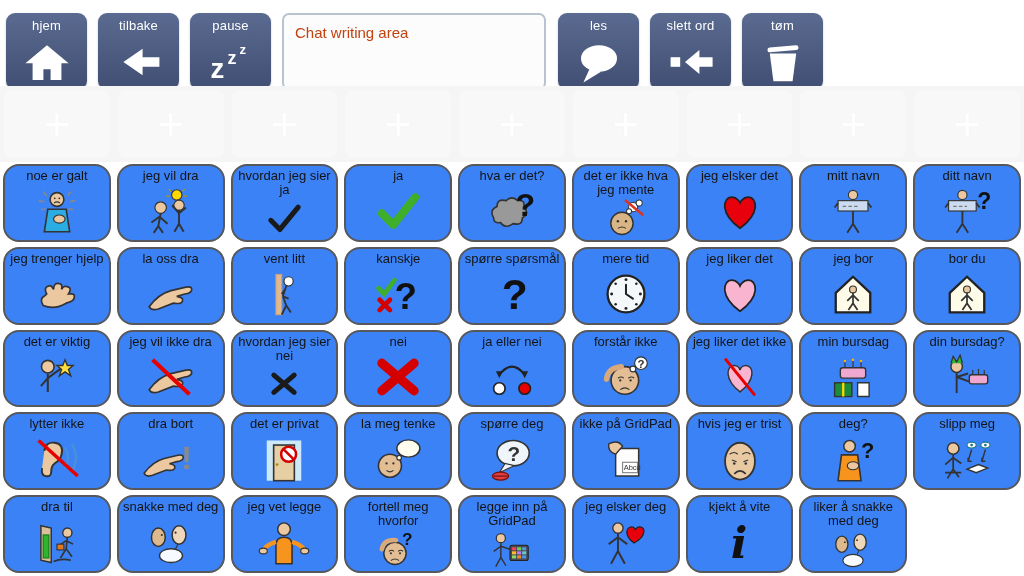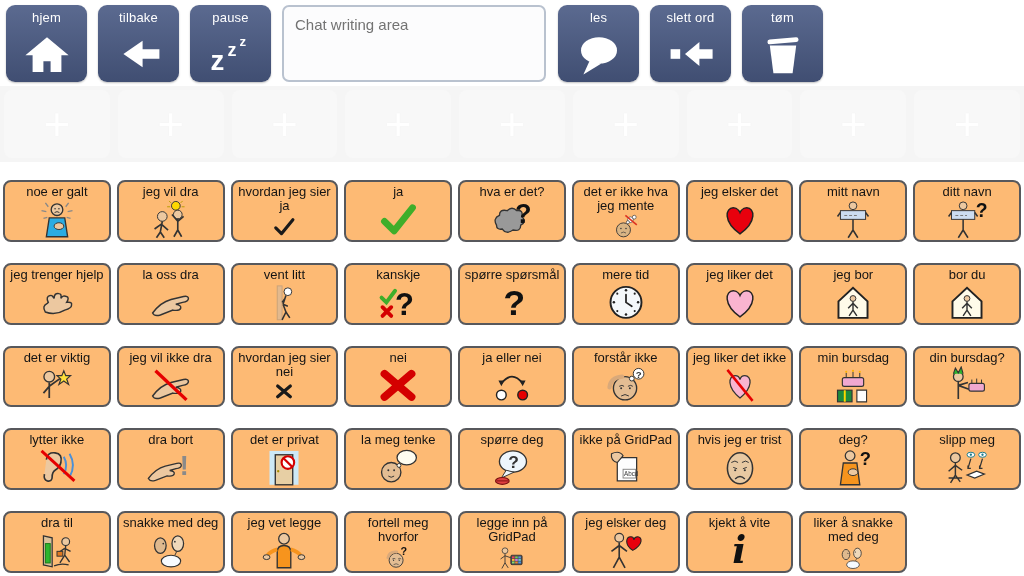--- a/index.html
+++ b/index.html
@@ -4,42 +4,42 @@
 <style>
   html,body{margin:0;padding:0;}
   body{
     width:1024px;height:576px;position:relative;overflow:hidden;
     background:var(--page-bg,#ffffff);
     font-family:"Liberation Sans", sans-serif;
     -webkit-font-smoothing:antialiased;
   }
   
   .toolbar{
-    position:absolute;top:0;left:0;width:828px;height:86px;
+    position:absolute;top:8px;left:0;width:828px;height:86px;
     display:grid;grid-template-columns:repeat(9,1fr);
   }
   .tb-btn{
     margin:5px 5px 4px 6px;
     background:linear-gradient(to bottom,var(--btn-top,#5b6a90),var(--btn-bottom,#404e72));
     border-radius:9px;
     display:flex;flex-direction:column;align-items:center;
     color:#fff;cursor:pointer;
     box-shadow:0 1px 2px rgba(0,0,0,.25);
   }
   .tb-label{font-size:13px;padding-top:5px;letter-spacing:.2px;}
   .tb-icon{flex:1;display:flex;align-items:center;justify-content:center;min-height:0;}
   .tb-icon svg{max-height:100%;}
   .chat{
     grid-column:span 3;
     margin:5px 6px 4px 6px;
     background:#fcfcfd;
     border:2px solid var(--chat-border,#b9c2cf);
     border-radius:7px;
     padding:6px 11px;
-    color:#737373;font-size:15px;line-height:1.55;
+    color:#c2410c;font-size:15px;line-height:1.55;
     overflow:hidden;
   }
   
   .ghost-row{
     position:absolute;top:86px;left:0;width:1024px;height:76px;
     background:var(--ghost-bg,#f5f5f5);
     display:grid;grid-template-columns:repeat(9,1fr);
   }
   .ghost-cell{
     margin:4px;background:#f8f8f8;border-radius:8px;
@@ -47,24 +47,24 @@
     color:#ffffff;font-size:46px;font-weight:300;line-height:1;
     text-shadow:0 0 1px #ececec;
     user-select:none;
   }
   
   .grid{
     position:absolute;top:162px;left:0;width:1024px;height:414px;
     display:grid;grid-template-columns:repeat(9,1fr);grid-template-rows:repeat(5,1fr);
   }
   .cell{
-    margin:18px 3px 3px 3px;
-    background:#fdba74;
+    margin:2px 3px 3px 3px;
+    background:#3b82f6;
     border:2px solid var(--cell-border,#57585c);
-    border-radius:8px;
+    border-radius:16px;
     display:flex;flex-direction:column;align-items:center;
     overflow:hidden;cursor:pointer;
   }
   .cell-label{
     font-size:13px;color:#141414;text-align:center;
     line-height:1.08;padding:3px 2px 0 2px;
   }
   .cell-icon{flex:1;display:flex;align-items:center;justify-content:center;min-height:0;width:100%;}
   .cell-icon svg{max-height:95%;}
 </style>

